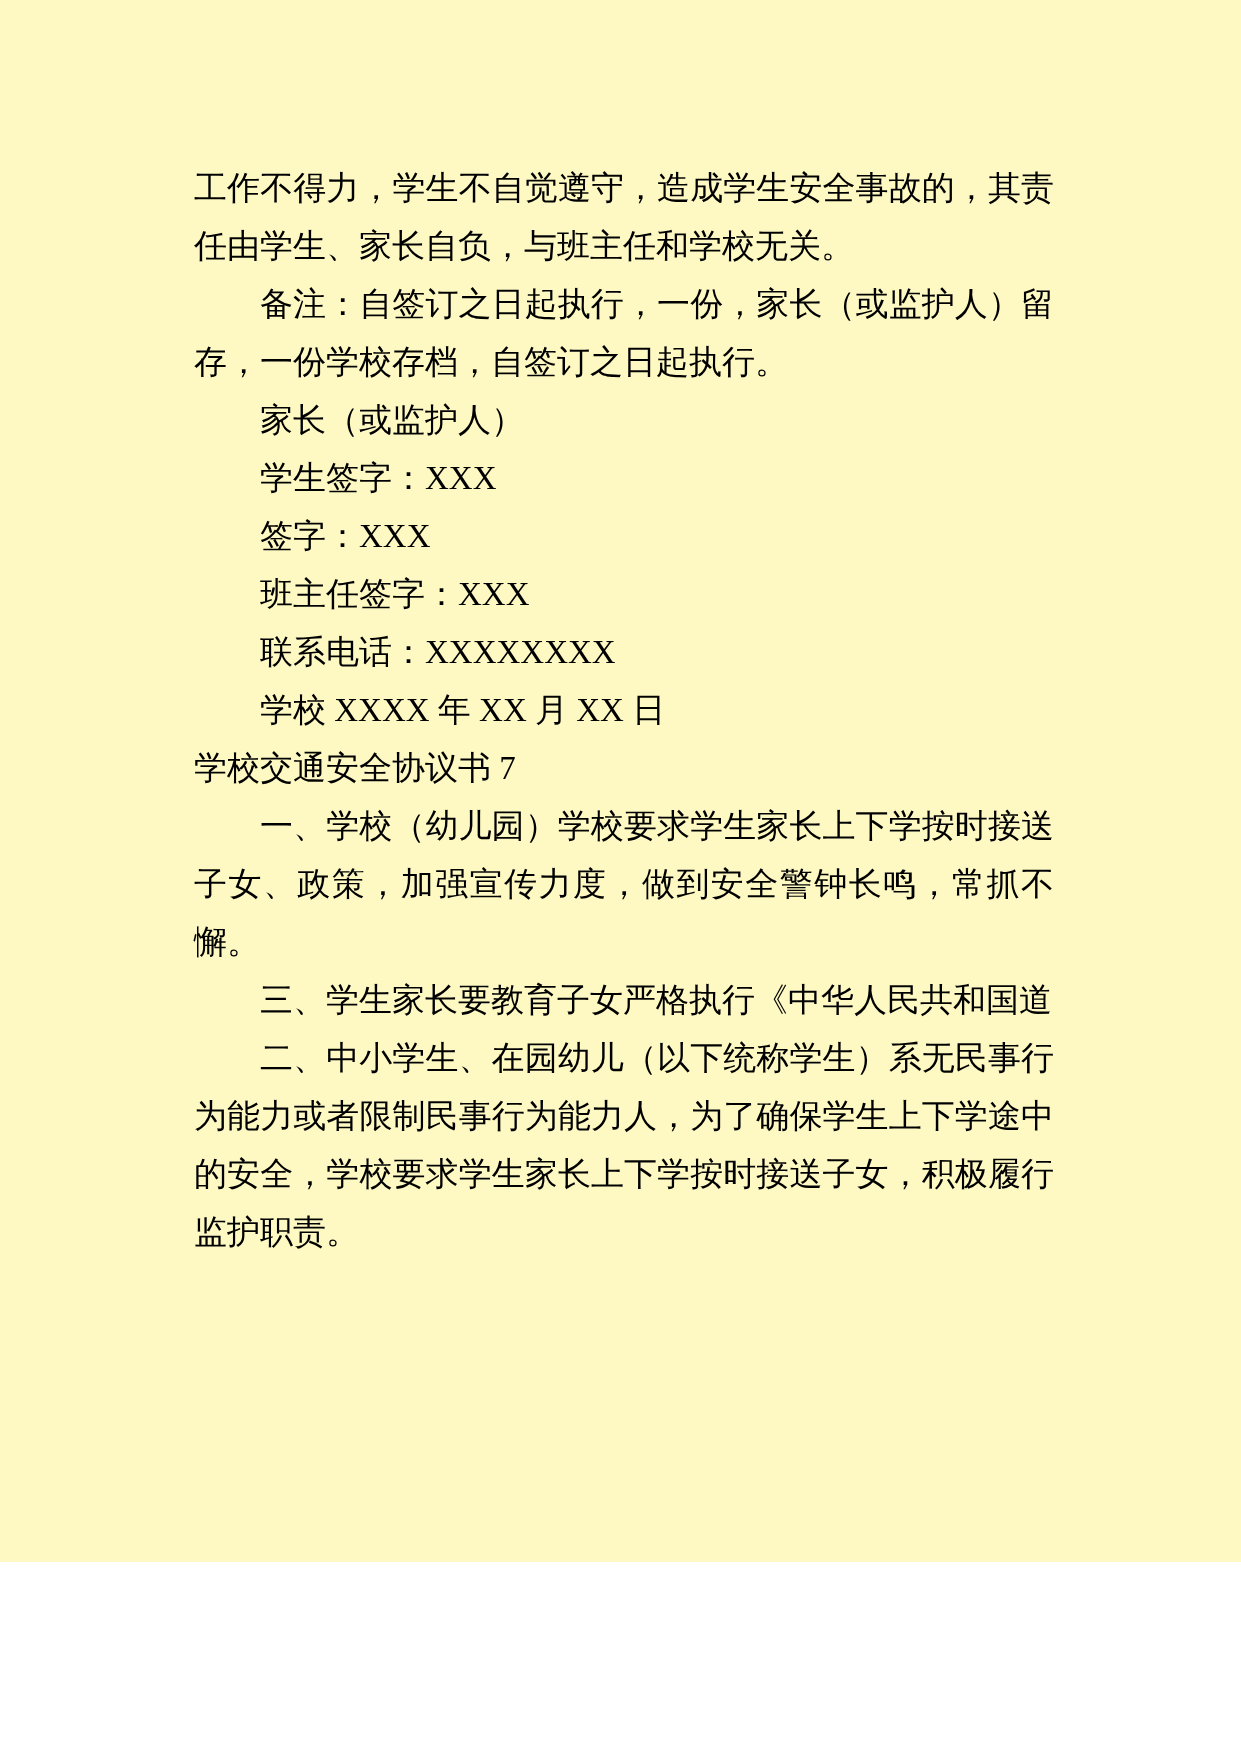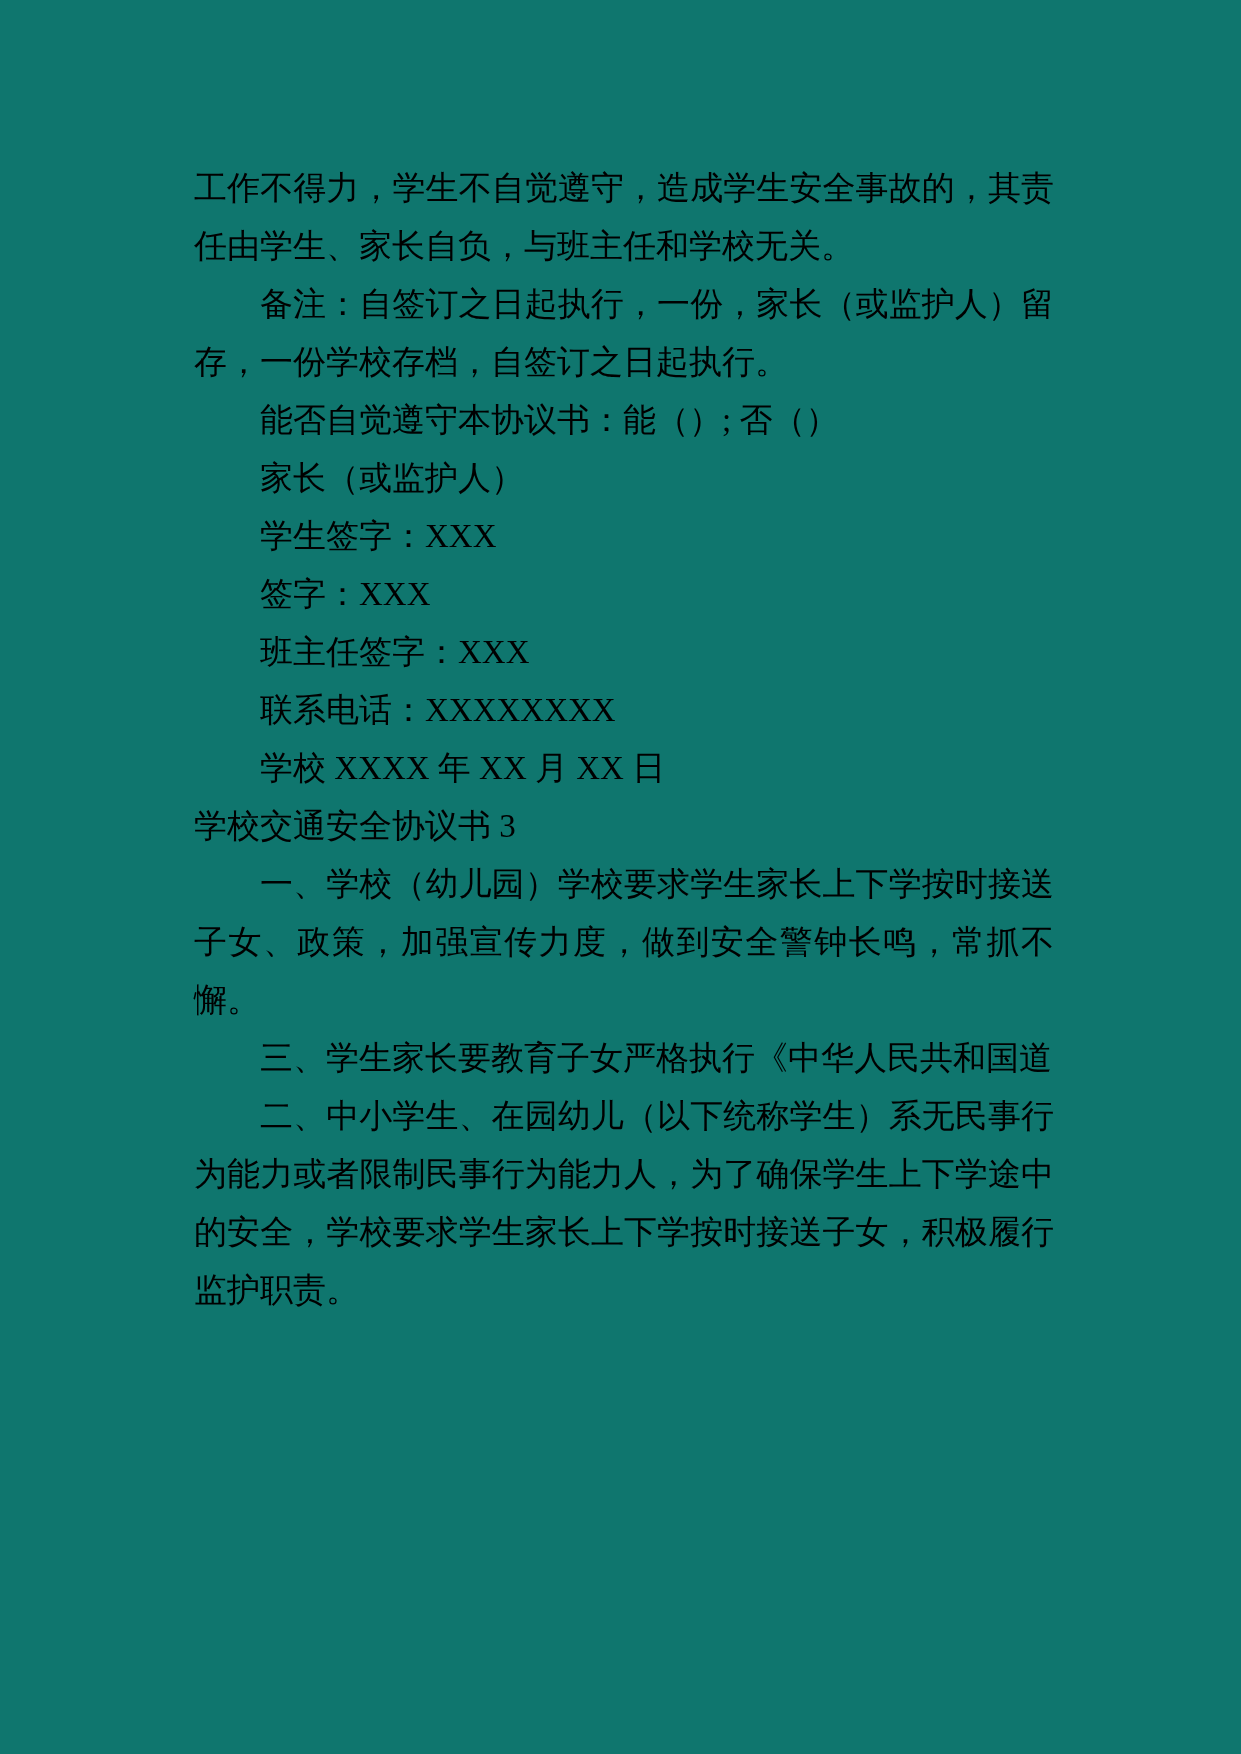--- a/index.html
+++ b/index.html
@@ -3,22 +3,22 @@
 <meta charset="utf-8">
 <style>
   html, body {
     margin: 0;
     padding: 0;
     background: #ffffff;
   }
   .page {
     position: relative;
     width: 1241px;
-    height: 1754px;
-    background: #0f766e;
+    height: 1562px;
+    background: #fef9c3;
     overflow: hidden;
     font-family: "Liberation Serif", "DejaVu Serif", serif;
   }
   .content {
     position: absolute;
     left: 194px;
     top: 159px;
     width: 860px;
     font-size: 33px;
     line-height: 58px;
@@ -35,25 +35,24 @@
     text-indent: 2em;
   }
 </style>
 </head>
 <body>
 
 <div class="page">
   <div class="content">
     <p class="para">工作不得力，学生不自觉遵守，造成学生安全事故的，其责任由学生、家长自负，与班主任和学校无关。</p>
     <p class="para indent">备注：自签订之日起执行，一份，家长（或监护人）留存，一份学校存档，自签订之日起执行。</p>
-    <p class="para indent">能否自觉遵守本协议书：能（）; 否（）</p>
     <p class="para indent">家长（或监护人）</p>
     <p class="para indent">学生签字：XXX</p>
     <p class="para indent">签字：XXX</p>
     <p class="para indent">班主任签字：XXX</p>
     <p class="para indent">联系电话：XXXXXXXX</p>
     <p class="para indent">学校 XXXX 年 XX 月 XX 日</p>
-    <p class="para">学校交通安全协议书 3</p>
+    <p class="para">学校交通安全协议书 7</p>
     <p class="para indent">一、学校（幼儿园）学校要求学生家长上下学按时接送子女、政策，加强宣传力度，做到安全警钟长鸣，常抓不懈。</p>
     <p class="para indent">三、学生家长要教育子女严格执行《中华人民共和国道</p>
     <p class="para indent">二、中小学生、在园幼儿（以下统称学生）系无民事行为能力或者限制民事行为能力人，为了确保学生上下学途中的安全，学校要求学生家长上下学按时接送子女，积极履行监护职责。</p>
   </div>
 </div>
 
 </body></html>

